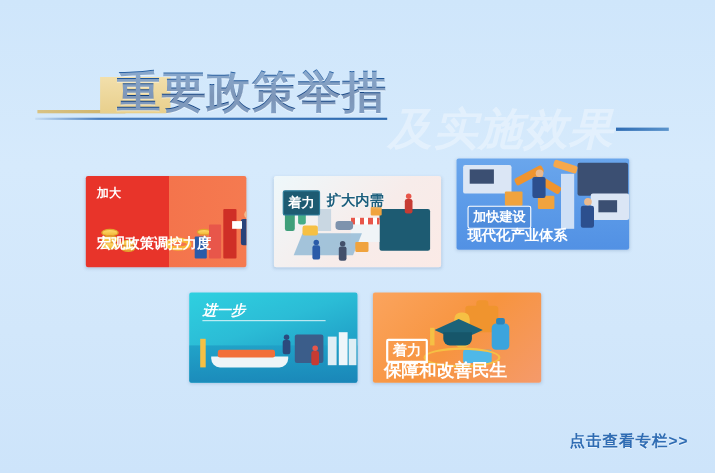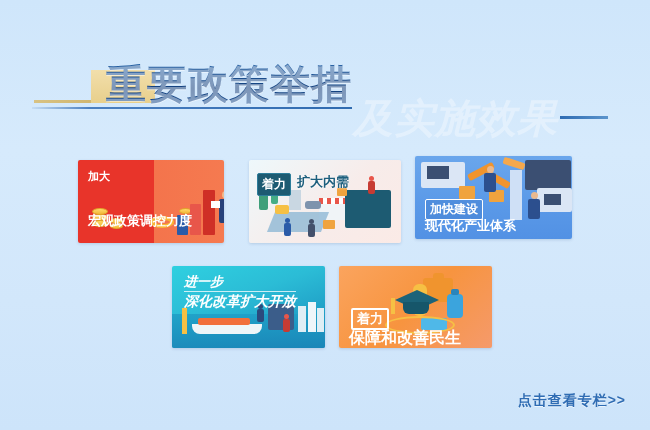--- a/index.html
+++ b/index.html
@@ -110,21 +110,21 @@
   #card2 .c2-badge {
     position: absolute; left: 8px; top: 13px;
     background: #1d5b72; padding: 2px 4px; border-radius: 2px;
     color: #ffffff; font-size: 12px; font-weight: bold; z-index: 7;
     border: 1px solid #2d7d9a;
   }
   #card2 .c2-txt { left: 48px; top: 14px; color: #1c5f7d; font-size: 13px; z-index: 7;
                    text-shadow: 0 0 3px rgba(255,255,255,0.9); }
 
   
-  #card3 { left: 415px; top: 156px; width: 157px; height: 83px;
+  #card3 { left: 415px; top: 144px; width: 157px; height: 83px;
            background: linear-gradient(180deg, #6aa6ec 0%, #5b9ae8 55%, #5291e4 100%); }
   #card3 .c3-lbl1 {
     position: absolute; left: 10px; top: 43px; z-index: 7;
     border: 1px solid #ffffff; padding: 1px 4px; border-radius: 2px;
     color: #ffffff; font-size: 12px; font-weight: bold; background: rgba(60,120,200,0.35);
   }
   #card3 .c3-lbl2 { left: 10px; top: 62px; color: #ffffff; font-size: 13px; z-index: 7; }
 
   
   #card4 { left: 172px; top: 266px; width: 153px; height: 82px;
@@ -245,21 +245,20 @@
     <div class="fig" style="left:96px; top:38px; width:26px; height:26px; background:#3b5d8a; border-radius:2px;"></div>
     <div class="fig" style="left:126px; top:40px; width:8px; height:26px; background:#dfeef5;"></div>
     <div class="fig" style="left:136px; top:36px; width:8px; height:30px; background:#eef6fa;"></div>
     <div class="fig" style="left:145px; top:42px; width:7px; height:24px; background:#dfeef5;"></div>
     <div class="fig-head fig" style="left:86px; top:38px; width:5px; height:5px; background:#2b4a7d;"></div>
     <div class="fig-body fig" style="left:85px; top:43px; width:7px; height:13px; background:#2b4a7d;"></div>
     <div class="fig-head fig" style="left:112px; top:48px; width:5px; height:5px; background:#e8564a;"></div>
     <div class="fig-body fig" style="left:111px; top:53px; width:7px; height:13px; background:#c73b33;"></div>
     <div class="c4-rule"></div>
     <div class="card-label c4-t1">进一步</div>
-    <div class="card-label c4-t2">深化改革扩大开放</div>
   </div>
 
   <div class="card" id="card5">
     <div class="fig" style="left:84px; top:12px; width:30px; height:24px; background:#f0942e; border-radius:3px;"></div>
     <div class="fig" style="left:94px; top:7px; width:11px; height:8px; background:#f0942e; border-radius:3px 3px 0 0;"></div>
     <div class="fig" style="left:74px; top:18px; width:14px; height:32px; background:#f6c044; border-radius:6px;"></div>
     <div class="fig" style="left:56px; top:24px; width:44px; height:20px; background:#1c6379; clip-path:polygon(50% 0,100% 50%,50% 100%,0 50%);"></div>
     <div class="fig" style="left:64px; top:36px; width:26px; height:12px; background:#16566a; border-radius:0 0 6px 6px;"></div>
     <div class="fig" style="left:52px; top:32px; width:4px; height:16px; background:#f6c044;"></div>
     <div class="fig" style="left:108px; top:28px; width:16px; height:24px; background:#3ba4dd; border-radius:4px;"></div>

